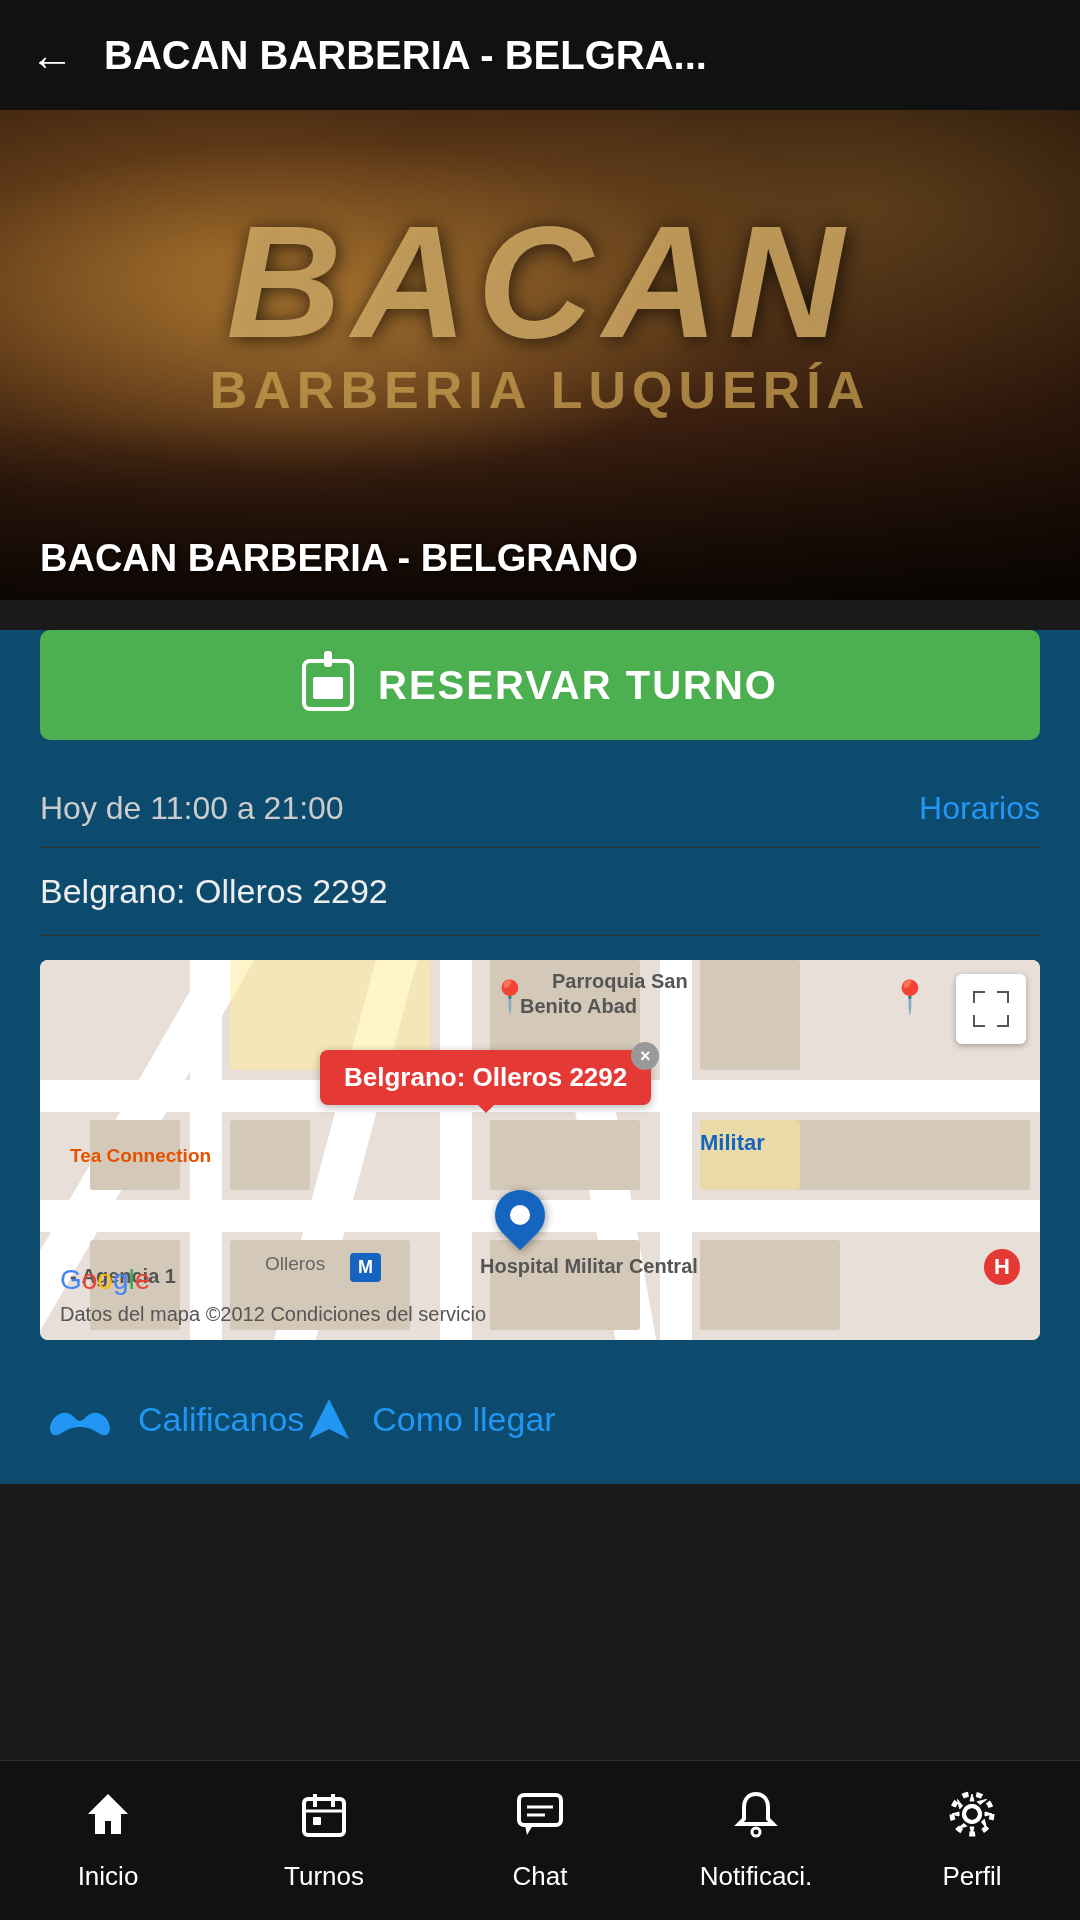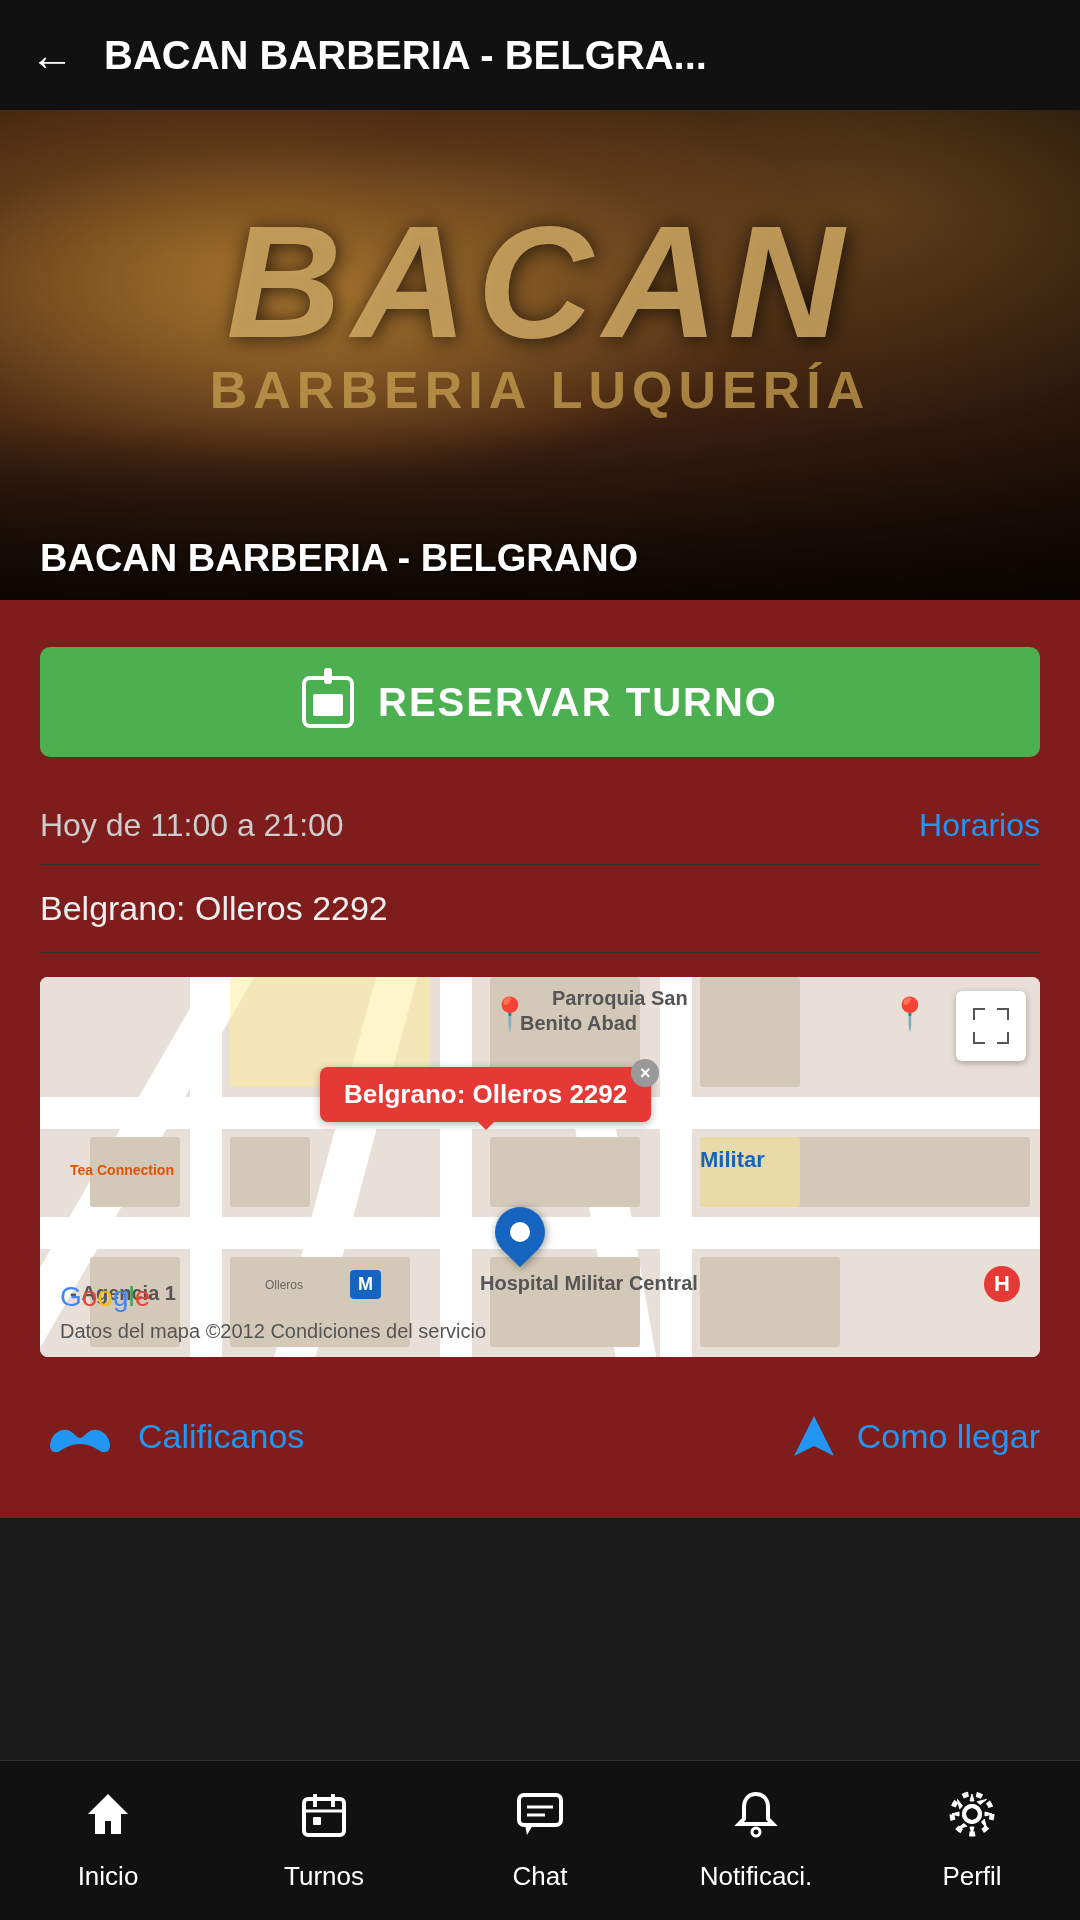--- a/index.html
+++ b/index.html
@@ -95,22 +95,22 @@
       bottom: 20px;
       left: 40px;
       font-size: 38px;
       font-weight: bold;
       color: #ffffff;
       text-shadow: 1px 1px 4px rgba(0,0,0,0.9);
     }
 
     
     .content {
-      background: #7f1d1d;
-      padding: 17px 40px;
+      background: #0c4a6e;
+      padding: 0 40px;
     }
 
     
     .reserve-btn {
       display: flex;
       align-items: center;
       justify-content: center;
       gap: 24px;
       background: #4caf50;
       color: #ffffff;
@@ -364,21 +364,21 @@
       font-size: 22px;
       color: #555;
       font-weight: bold;
     }
     .map-label-orange { color: #e65100; }
     .map-label-blue { color: #1565C0; }
 
     
     .bottom-actions {
       display: flex;
-      justify-content: space-between;
+      justify-content: flex-start;
       align-items: center;
       padding: 30px 0 40px;
     }
     .action-link {
       display: flex;
       align-items: center;
       gap: 18px;
       font-size: 34px;
       color: #2196F3;
       cursor: pointer;
@@ -412,21 +412,21 @@
       color: #ffffff;
     }
     .nav-item.active .nav-icon,
     .nav-item.active .nav-label {
       color: #ffffff;
     }
 
     
     .map-street-text {
       position: absolute;
-      font-size: 12px;
+      font-size: 19px;
       color: #666;
       transform-origin: center;
     }
     .metro-icon {
       position: absolute;
       background: #1565C0;
       color: white;
       font-size: 18px;
       font-weight: bold;
       padding: 4px 8px;
@@ -511,21 +511,21 @@
       <div class="map-block" style="top:0px; left:450px; width:150px; height:110px;"></div>
       <div class="map-block" style="top:160px; left:450px; width:150px; height:70px;"></div>
       <div class="map-block" style="top:280px; left:450px; width:150px; height:90px;"></div>
       <div class="map-block" style="top:0px; left:660px; width:100px; height:110px;"></div>
       <div class="map-block" style="top:160px; left:660px; width:330px; height:70px;"></div>
       <div class="map-block" style="top:280px; left:660px; width:140px; height:90px;"></div>
 
       <div class="map-yellow-area" style="top:0; left:190px; width:200px; height:110px;"></div>
       <div class="map-yellow-area" style="top:160px; left:660px; width:100px; height:70px;"></div>
 
-      <span class="map-label map-label-orange" style="top:185px; left:30px; font-size:14px;">Tea Connection</span>
+      <span class="map-label map-label-orange" style="top:185px; left:30px; font-size:19px;">Tea Connection</span>
       <span class="map-label" style="top:305px; left:30px; font-size:20px;">- Agencia 1</span>
       <span class="map-label" style="top:10px; left:480px; font-size:20px;margin-left:32px;">Parroquia San</span>
       <span class="map-label" style="top:35px; left:480px; font-size:20px;">Benito Abad</span>
       <span class="map-label" style="top:295px; left:440px; font-size:20px;">Hospital Militar Central</span>
       <span class="map-label map-label-blue" style="top:170px; left:660px; font-size:22px;">Militar</span>
 
       <span class="map-street-text" style="bottom:65px; left:225px;">Olleros</span>
 
       <div class="metro-icon" style="bottom:58px; left:310px;">M</div>
 

